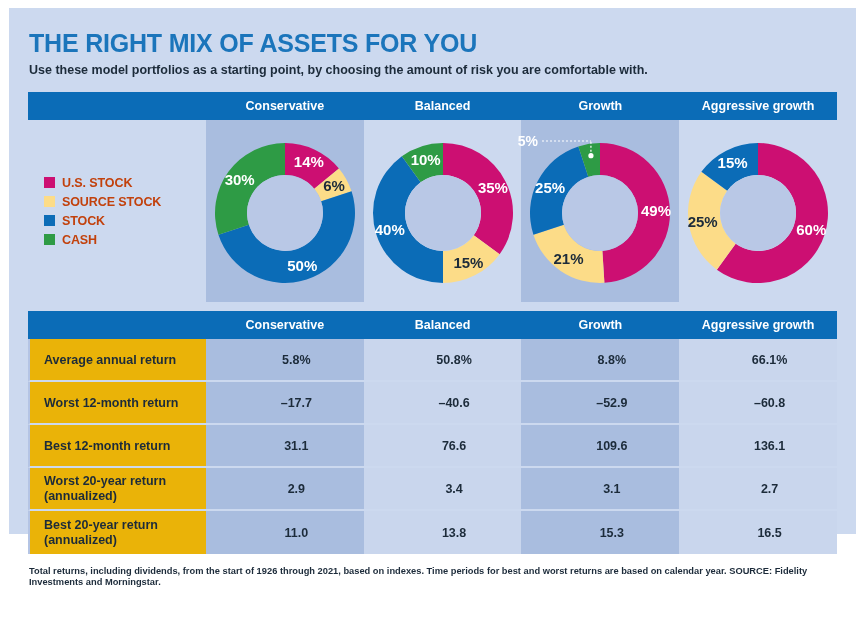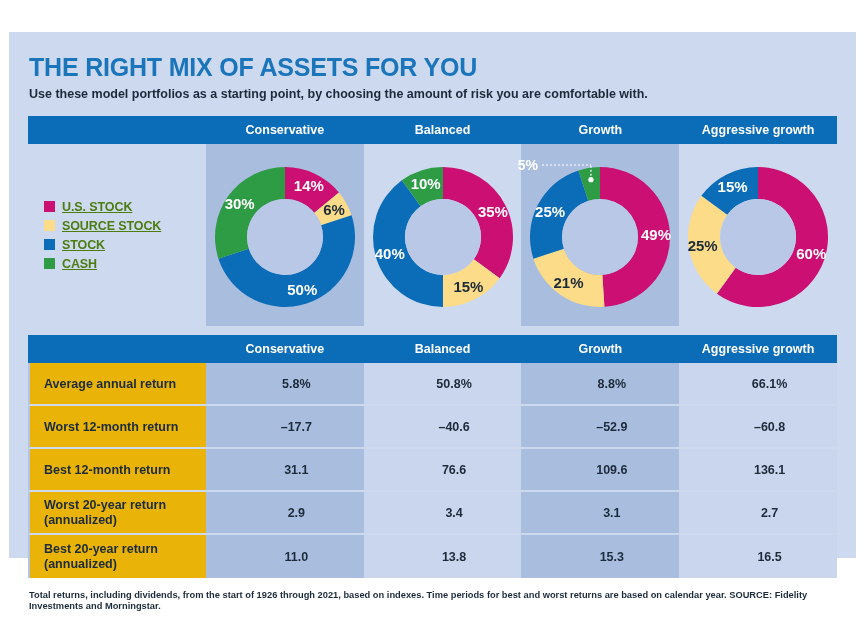--- a/index.html
+++ b/index.html
@@ -10,21 +10,20 @@
     width: 865px; height: 621px;
     font-family: "Liberation Sans", sans-serif;
     overflow: hidden;
   }
   .page {
     position: relative;
     width: 865px; height: 542px;
     background: #ffffff;
     box-sizing: border-box;
     padding: 8px 9px;
-    margin-top: 24px;
   }
   .card {
     position: relative;
     width: 100%; height: 100%;
     background: #ccd9ef;
     box-sizing: border-box;
     padding: 22px 19px 0 19px;
   }
 
   
@@ -96,23 +95,22 @@
     margin: 2.5px 0;
   }
   .legend-swatch {
     width: 11px; height: 11px;
     margin-right: 7px;
     flex: none;
   }
   .legend-text {
     font-size: 12.5px;
     font-weight: bold;
-    color: #4d7c0f;
+    color: #c2410c;
     letter-spacing: -0.1px;
-    text-decoration: underline;
   }
   .donut-svg { display: block; }
   .slice-label {
     font-size: 15px;
     font-weight: bold;
     font-family: "Liberation Sans", sans-serif;
   }
   .callout-label {
     font-size: 14px;
     font-weight: bold;

